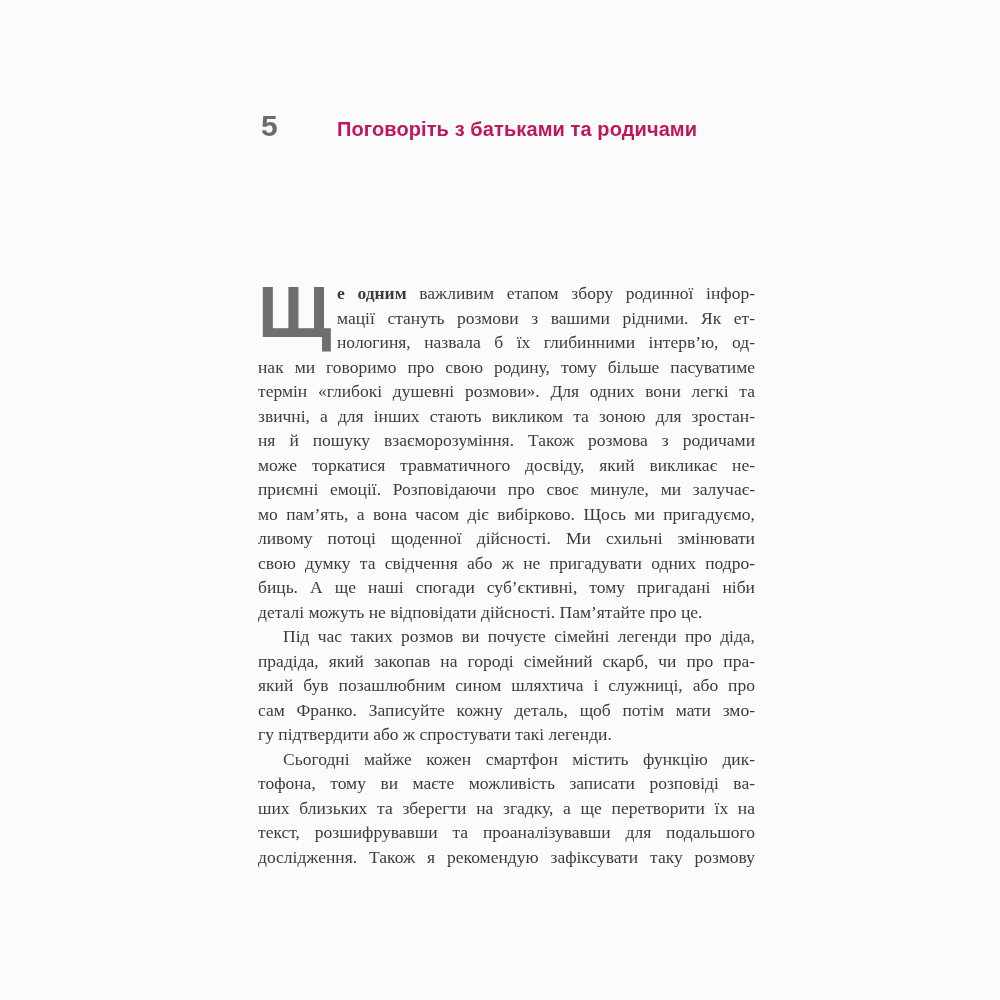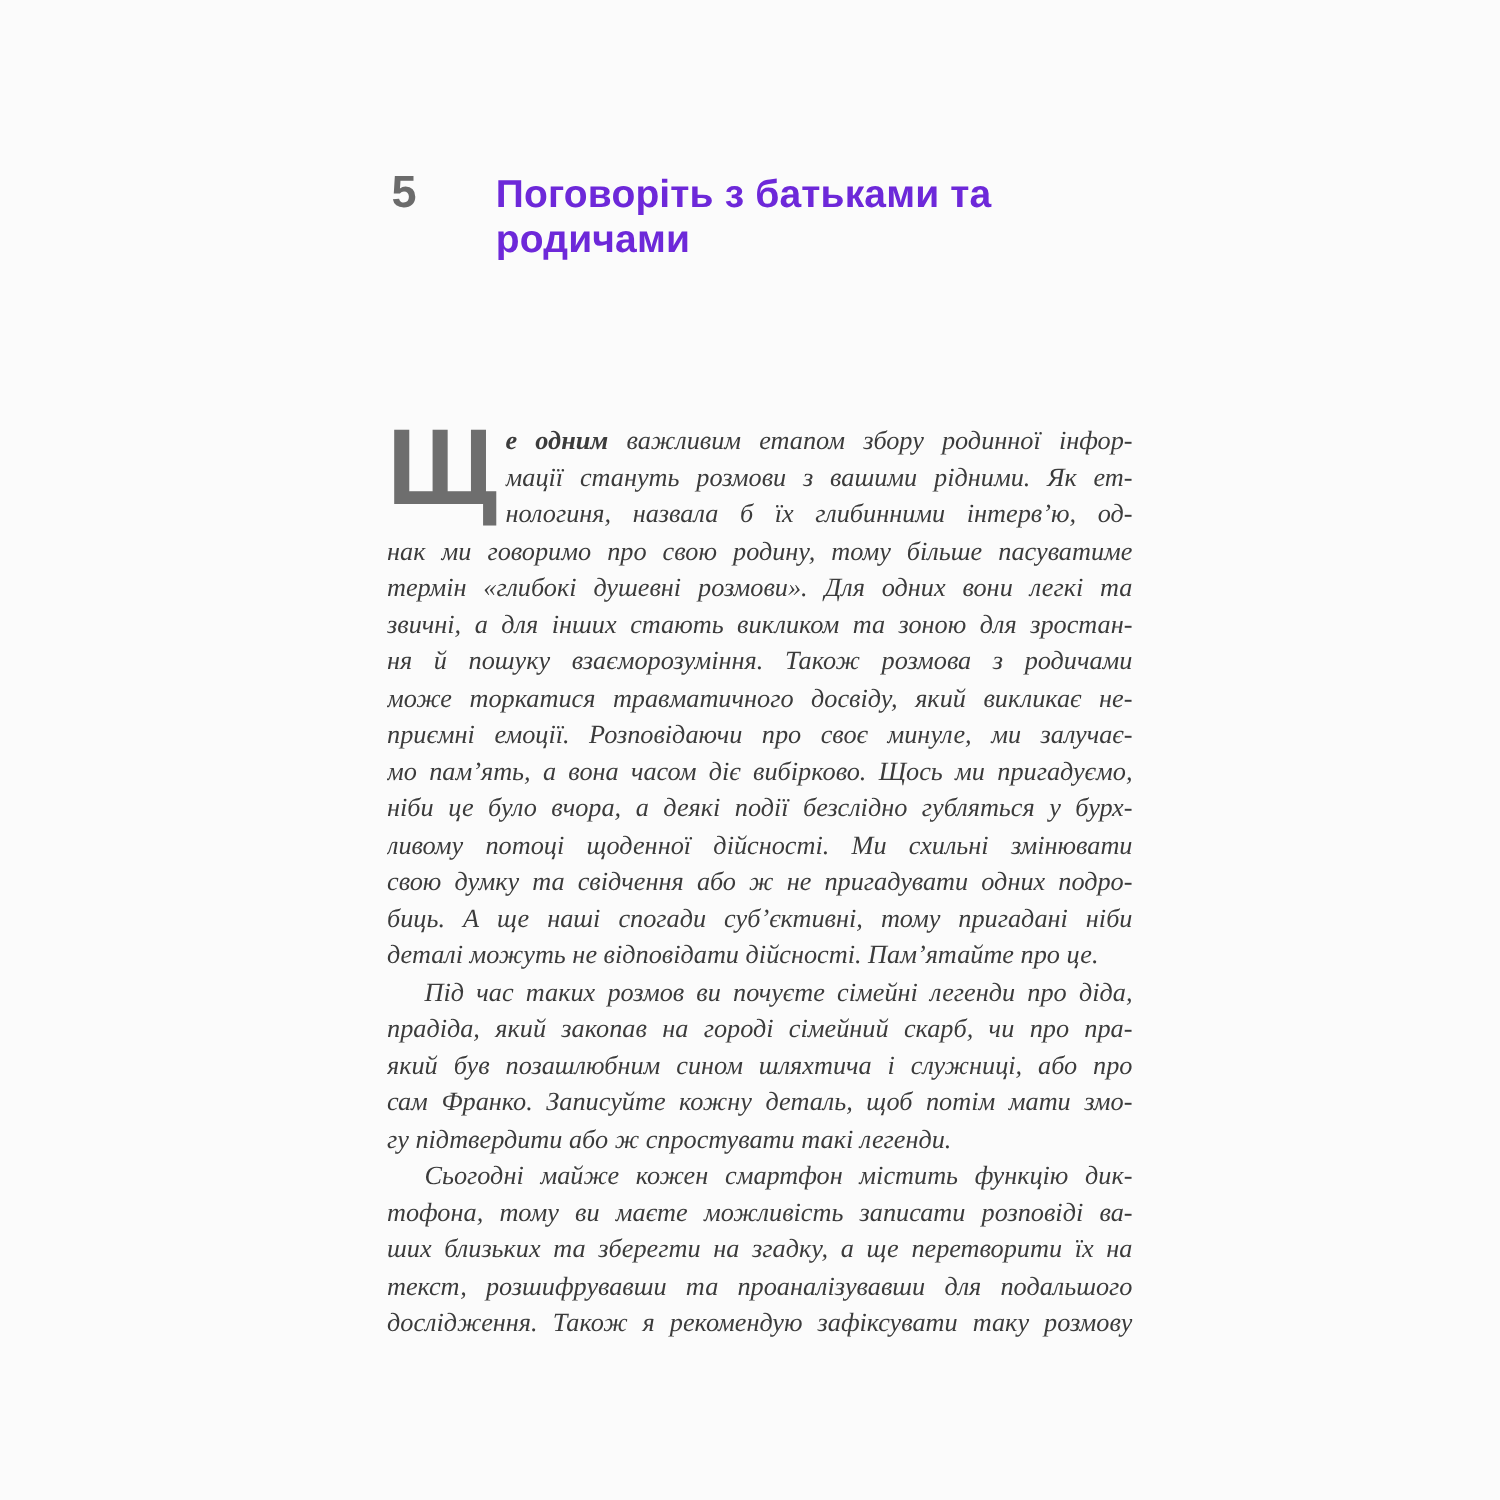--- a/index.html
+++ b/index.html
@@ -26,23 +26,23 @@
   }
   .chapter-number {
     width: 79px;
     padding-left: 3px;
     box-sizing: border-box;
     font-size: 30px;
     line-height: 32px;
     color: #6b6b6b;
   }
   .chapter-title {
-    font-size: 26px;
+    font-size: 20px;
     line-height: 30px;
-    color: #6d28d9;
+    color: #be185d;
     letter-spacing: 0.1px;
     margin-top: 24px;
   }
   .body-text {
     position: absolute;
     left: 258px;
     top: 281px;
     width: 497px;
     color: #3b3b3b;
     font-size: 17.5px;
@@ -61,21 +61,20 @@
     margin-top: -5px;
     color: #6e6e6e;
   }
   .line {
     height: 24.5px;
     line-height: 24.5px;
     text-align: justify;
     text-align-last: justify;
     overflow: hidden;
     white-space: normal;
-    font-style: italic;
   }
   .line.last {
     text-align-last: left;
   }
   .line.indent {
     text-indent: 25px;
   }
   .bold-lead {
     font-weight: bold;
   }
@@ -100,21 +99,20 @@
       <div class="line"><span class="bold-lead">е одним</span><span> важливим етапом збору родинної інфор-</span></div>
       <div class="line">мації стануть розмови з вашими рідними. Як ет-</div>
       <div class="line">нологиня, назвала б їх глибинними інтерв’ю, од-</div>
       <div class="line">нак ми говоримо про свою родину, тому більше пасуватиме</div>
       <div class="line">термін «глибокі душевні розмови». Для одних вони легкі та</div>
       <div class="line">звичні, а для інших стають викликом та зоною для зростан-</div>
       <div class="line">ня й пошуку взаєморозуміння. Також розмова з родичами</div>
       <div class="line">може торкатися травматичного досвіду, який викликає не-</div>
       <div class="line">приємні емоції. Розповідаючи про своє минуле, ми залучає-</div>
       <div class="line">мо пам’ять, а вона часом діє вибірково. Щось ми пригадуємо,</div>
-      <div class="line">ніби це було вчора, а деякі події безслідно губляться у бурх-</div>
       <div class="line">ливому потоці щоденної дійсності. Ми схильні змінювати</div>
       <div class="line">свою думку та свідчення або ж не пригадувати одних подро-</div>
       <div class="line">биць. А ще наші спогади суб’єктивні, тому пригадані ніби</div>
       <div class="line last">деталі можуть не відповідати дійсності. Пам’ятайте про це.</div>
     </div>
 
     <div>
       <div class="line indent">Під час таких розмов ви почуєте сімейні легенди про діда,</div>
       <div class="line">прадіда, який закопав на городі сімейний скарб, чи про пра-</div>
       <div class="line">який був позашлюбним сином шляхтича і служниці, або про</div>

